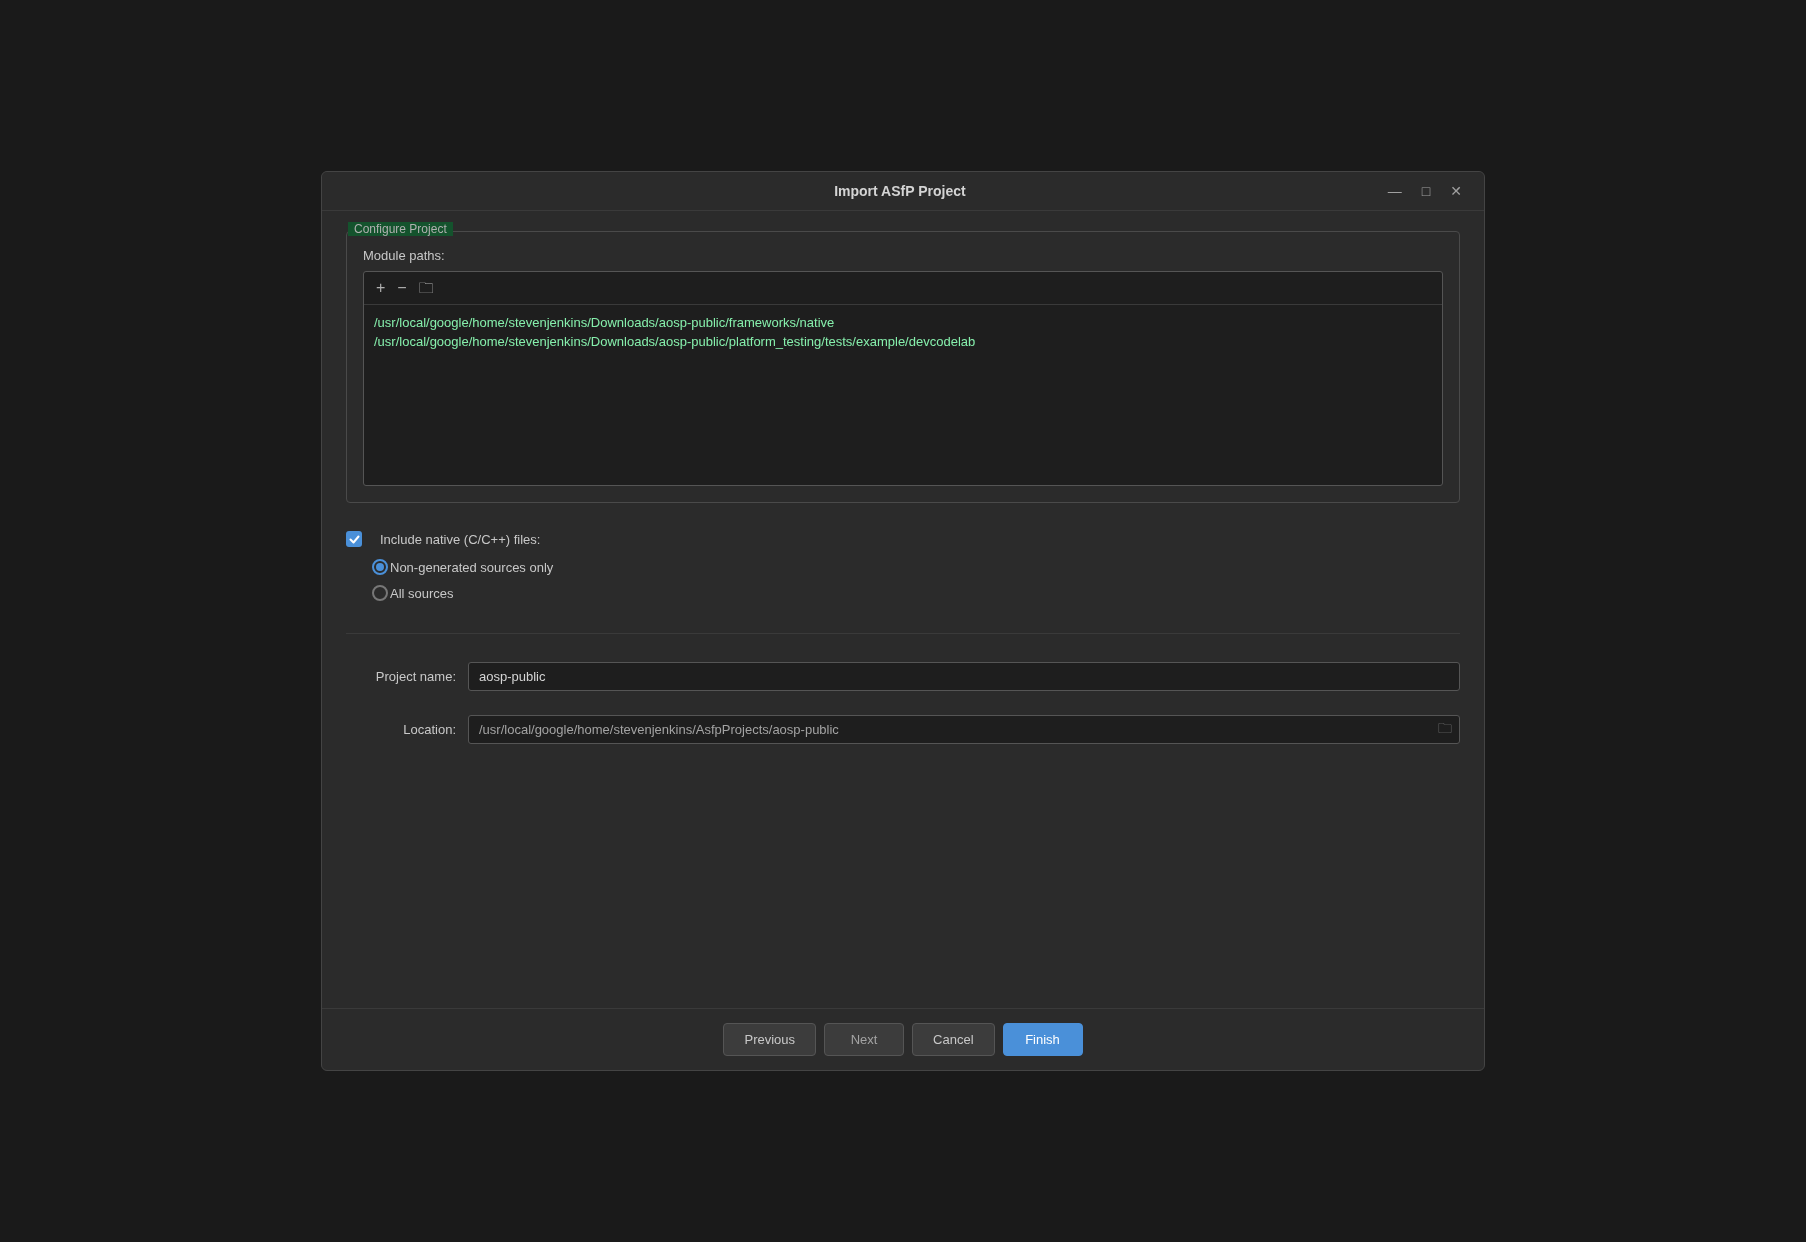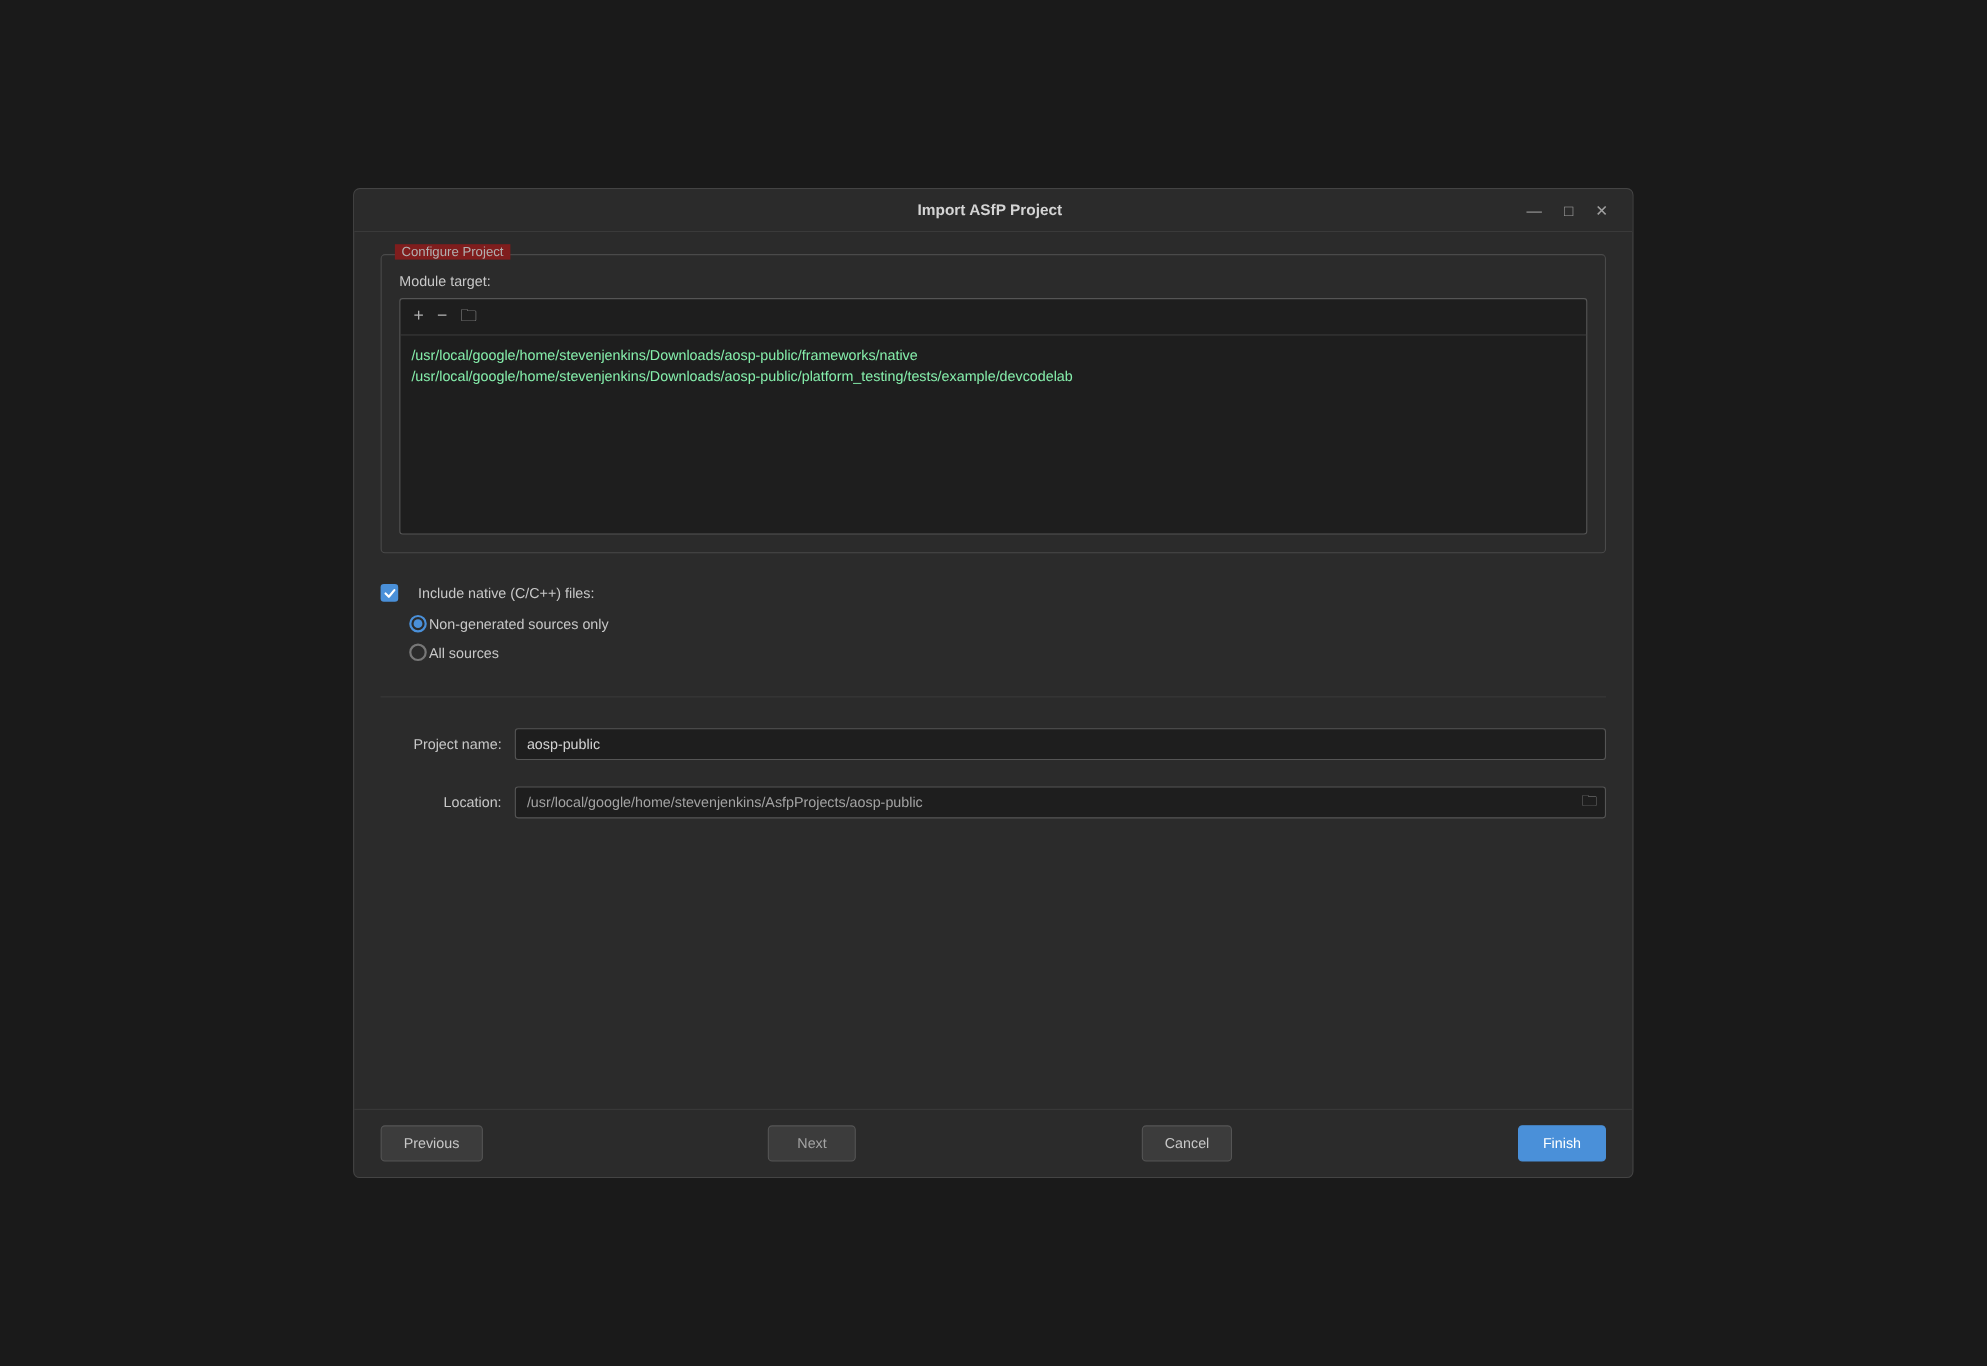--- a/index.html
+++ b/index.html
@@ -76,22 +76,22 @@
     .section-group {
       border: 1px solid #4a4a4a;
       border-radius: 4px;
       padding: 16px;
       position: relative;
     }
 
     .section-label {
       position: absolute;
       top: -10px;
-      left: 12px;
-      background: #7f1d1d;
+      left: 1px;
+      background: #14532d;
       padding: 0 6px;
       color: #b0b0b0;
       font-size: 12px;
     }
 
     .form-row {
       display: flex;
       align-items: center;
       gap: 12px;
       margin-bottom: 12px;
@@ -277,21 +277,21 @@
       border: none;
       color: #888;
       cursor: pointer;
       font-size: 14px;
       padding: 2px;
     }
 
     .dialog-footer {
       display: flex;
       align-items: center;
-      justify-content: space-between;
+      justify-content: center;
       gap: 8px;
       padding: 14px 24px;
       border-top: 1px solid #3a3a3a;
     }
 
     .btn {
       padding: 8px 20px;
       border-radius: 4px;
       font-size: 13px;
       cursor: pointer;
@@ -335,21 +335,21 @@
     </div>
   </div>
 
   <div class="dialog-content">
 
     <div class="section-group">
       <span class="section-label">Configure Project</span>
 
 
       <div>
-        <div class="module-paths-label">Module target:</div>
+        <div class="module-paths-label">Module paths:</div>
         <div class="module-paths-container">
           <div class="module-paths-toolbar">
             <button class="icon-btn">+</button>
             <button class="icon-btn">−</button>
             <button class="icon-btn">
               <span style="font-size:15px;">🗀</span>
             </button>
           </div>
           <div class="module-paths-list">
 

